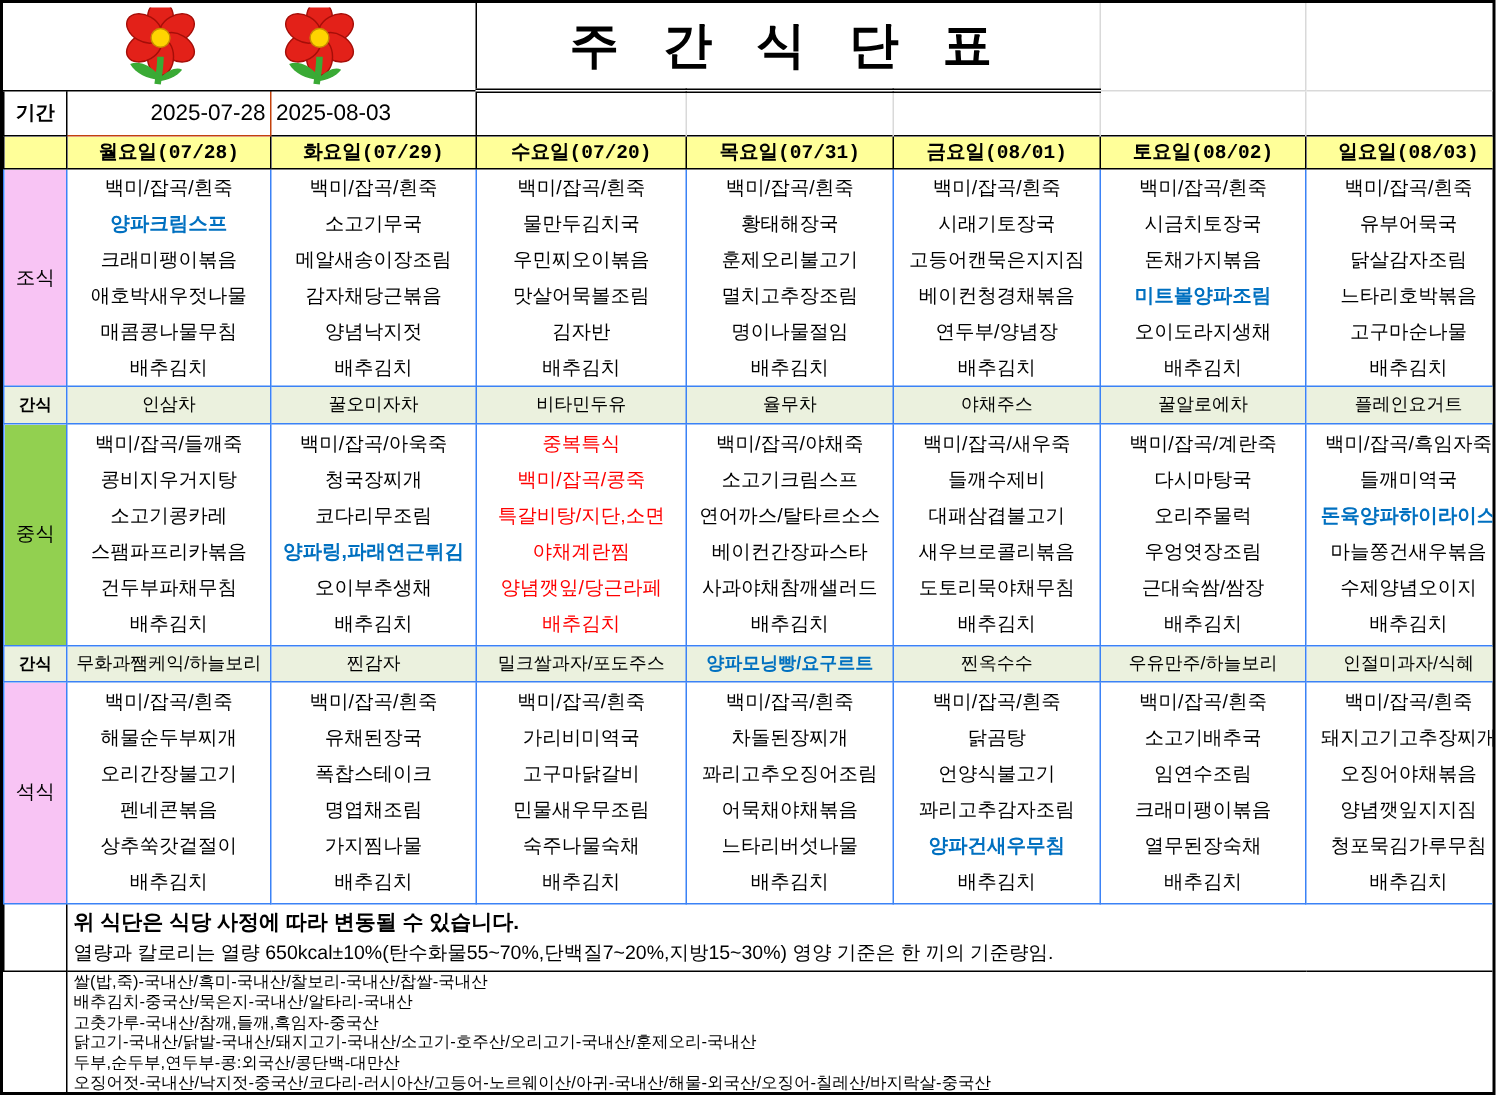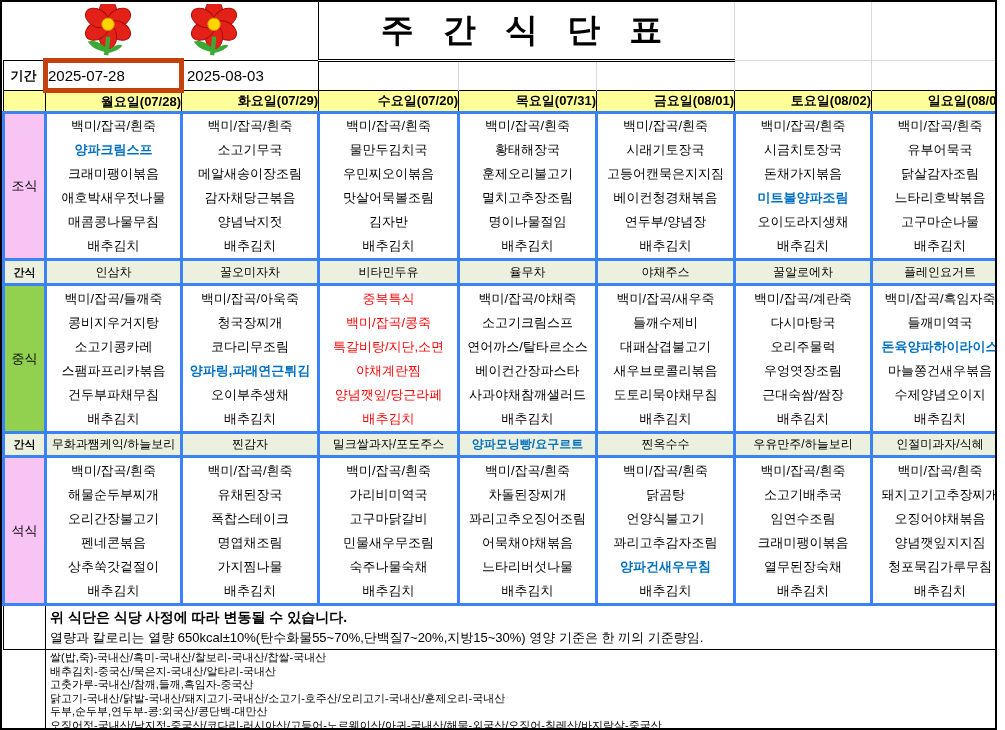--- a/index.html
+++ b/index.html
@@ -10,31 +10,31 @@
 
   
   .top-row{height:58px;}
   .flowers-cell{border-right:1px solid #000;border-bottom:1px solid #000;text-align:center;vertical-align:middle;}
   .flowers-wrap{display:flex;justify-content:center;gap:6px;padding-top:2px;}
   .title-cell{border-bottom:3px double #000;text-align:center;vertical-align:middle;
     font-size:33px;font-weight:bold;letter-spacing:10px;}
   .empty-top{border-left:1px solid #d9d9d9;border-bottom:1px solid #d9d9d9;}
   .gigan-row{height:30px;}
   .gigan-label{border:1px solid #000;font-size:13px;font-weight:bold;text-align:center;vertical-align:middle;margin-top:30px;}
-  .date1{border:5px solid #c2410c;font-size:15px;text-align:left;padding-right:3px;vertical-align:middle;}
+  .date1{border:1px solid #c2410c;font-size:15px;text-align:right;padding-right:3px;vertical-align:middle;}
   .date2{border:1px solid #000;font-size:15px;text-align:left;padding-left:3px;vertical-align:middle;}
   .empty-mid{border-left:1px solid #d9d9d9;}
 
   
   .days-row{height:22px;}
   .days-row th{background:var(--c-header,#ffff99);border:1px solid #000;font-size:13px;font-weight:bold;
-    text-align:right;vertical-align:middle;}
+    text-align:center;vertical-align:middle;font-family:Liberation Mono, monospace;}
 
   
-  #menu-body th,#menu-body td{border:3px solid #3b82f6;text-align:center;vertical-align:middle;}
+  #menu-body th,#menu-body td{border:1px solid #3b82f6;text-align:center;vertical-align:middle;}
   #menu-body tr:nth-child(1){height:145px;}
   #menu-body tr:nth-child(2){height:25px;}
   #menu-body tr:nth-child(3){height:148px;}
   #menu-body tr:nth-child(4){height:24px;}
   #menu-body tr:nth-child(5){height:148px;}
   .big-label{font-size:13px;font-weight:normal;}
   .lab-pink{background:var(--c-pink,#f8c4f4);}
   .lab-green{background:var(--c-green,#92d050);}
   .snack-label{background:var(--c-lgreen,#ebf1de);font-size:11px;}
   .snack-cell{background:var(--c-lgreen,#ebf1de);font-size:12px;}

